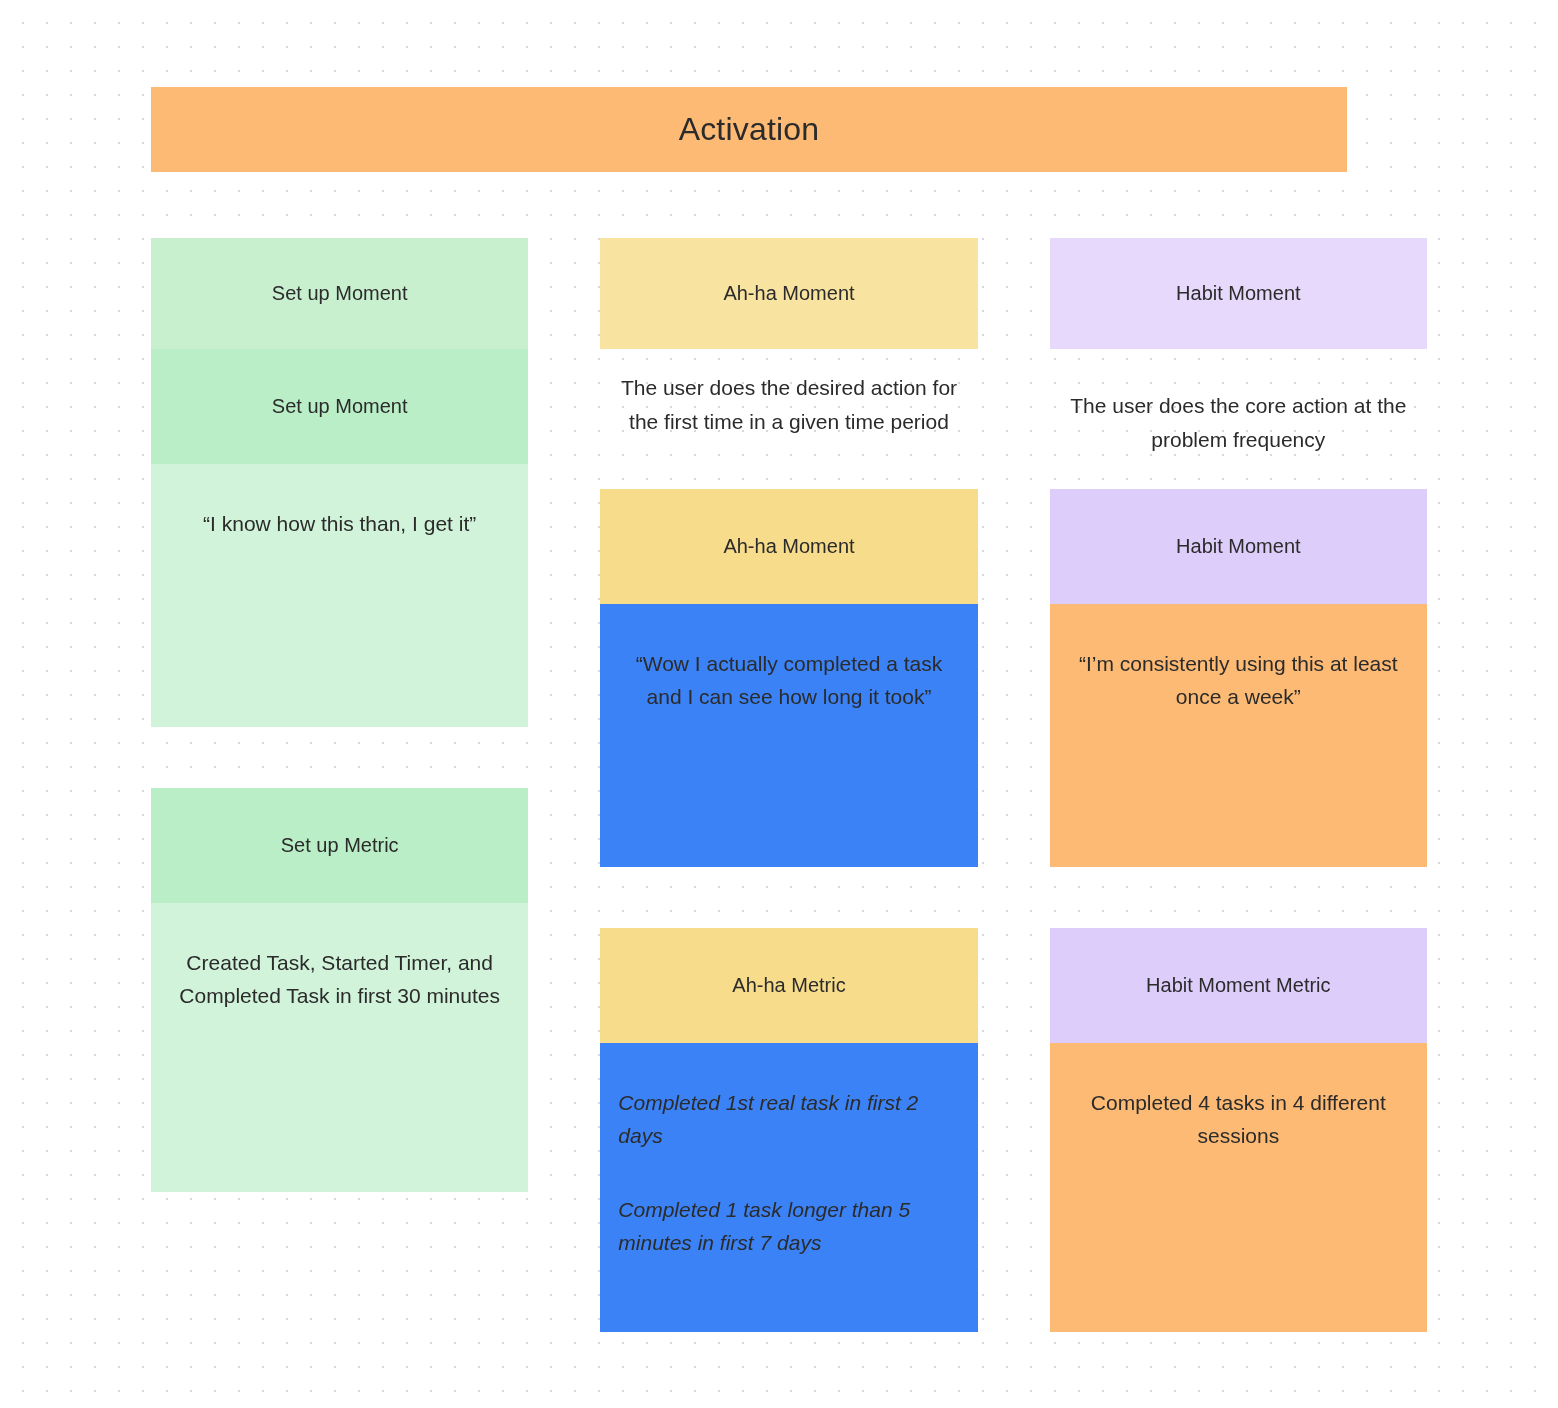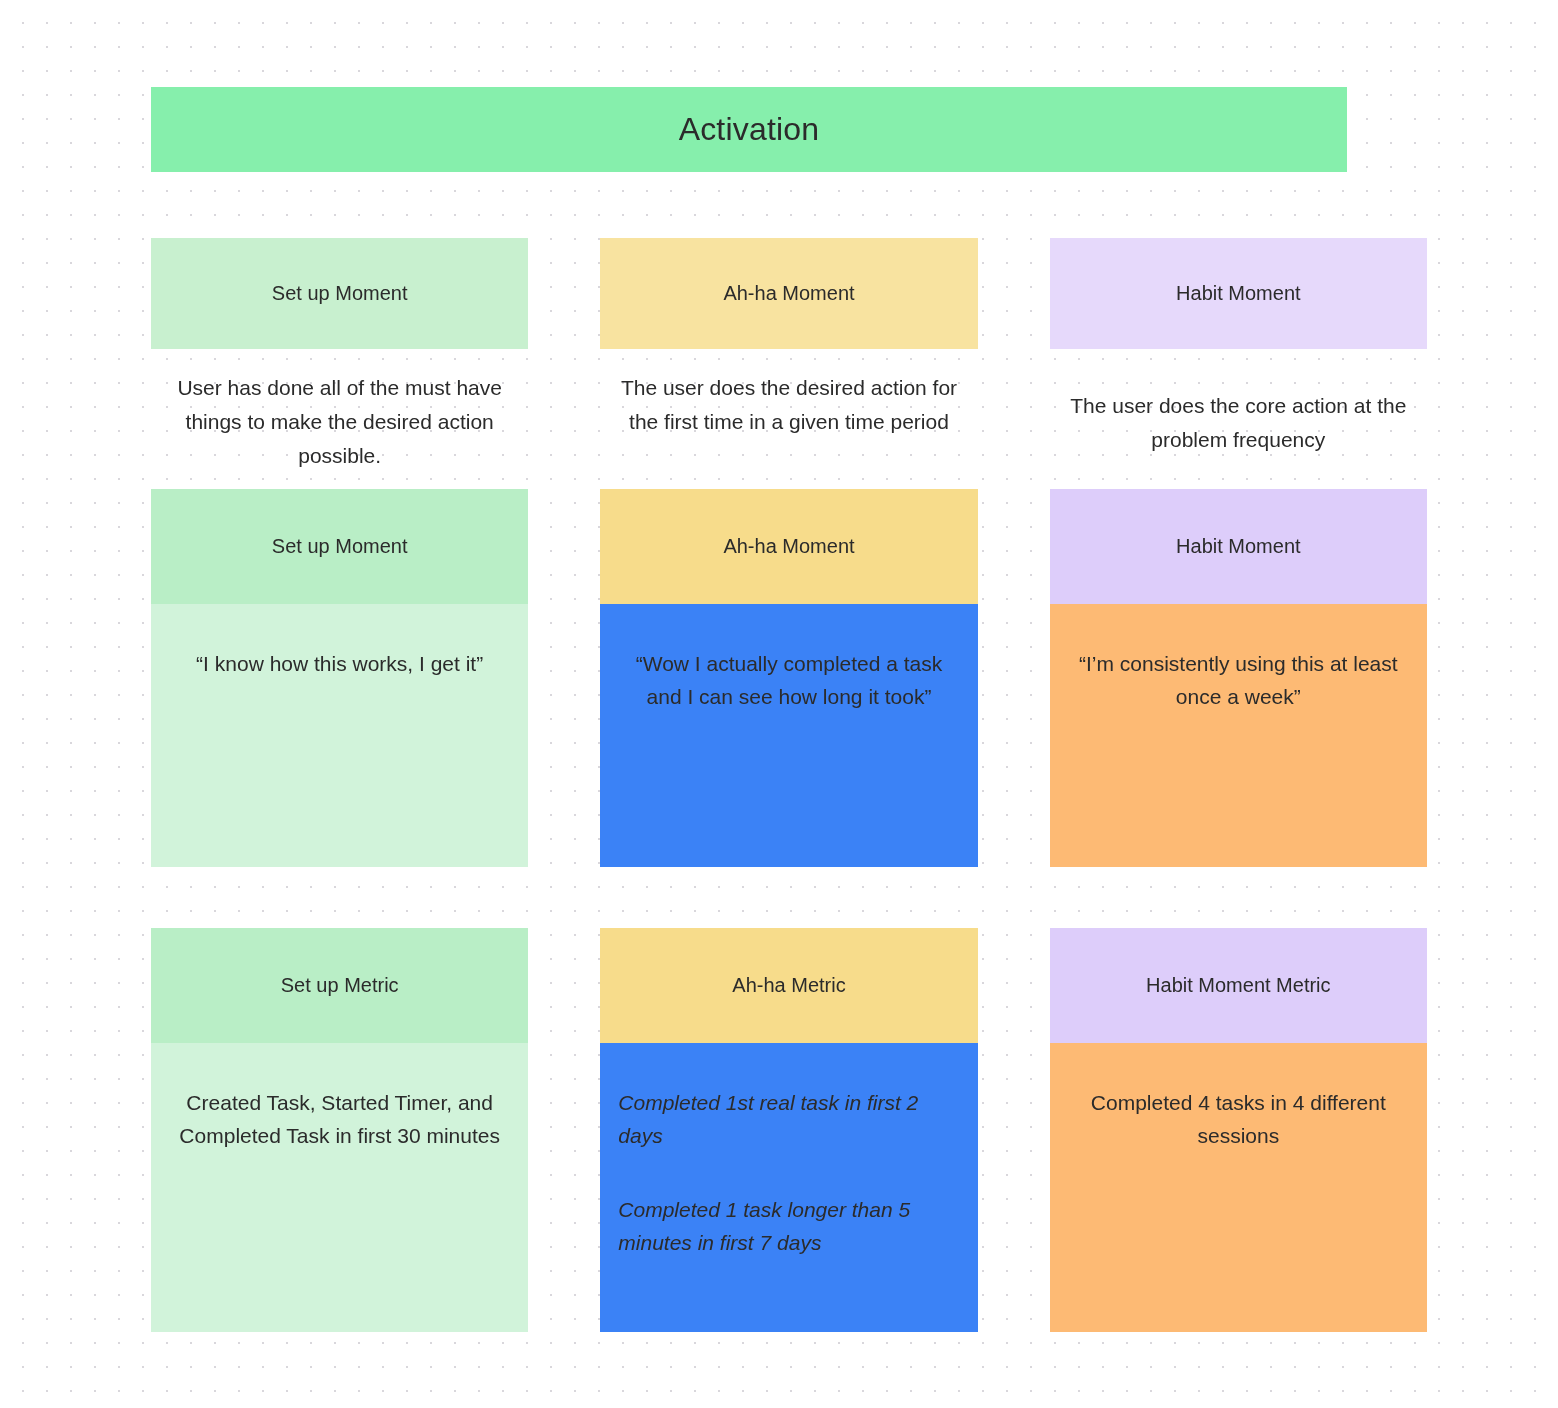--- a/index.html
+++ b/index.html
@@ -25,21 +25,21 @@
     position: absolute;
     left: 151px;
     top: 87px;
     width: 1276px;
   }
 
   
   .header-band {
     width: 1196px;
     height: 85px;
-    background: #86efac;
+    background: #fdba74;
     display: flex;
     align-items: center;
     justify-content: center;
   }
   .header-title {
     font-size: 32px;
     font-weight: 400;
     color: #2b2b2b;
     letter-spacing: 0.2px;
   }
@@ -138,29 +138,28 @@
     <div class="header-title">Activation</div>
   </div>
 
   <div class="columns">
 
     <div class="column green">
 
       <div class="title-block">
         <span>Set up Moment</span>
       </div>
-      <div class="caption">User has done all of the must have things to make the desired action possible.</div>
 
       <div class="row2">
         <div class="card">
           <div class="card-head">
             <span>Set up Moment</span>
           </div>
           <div class="card-body">
-            <p>“I know how this works, I get it”</p>
+            <p>“I know how this than, I get it”</p>
           </div>
         </div>
       </div>
 
       <div class="row3">
         <div class="card">
           <div class="card-head">
             <span>Set up Metric</span>
           </div>
           <div class="card-body">

